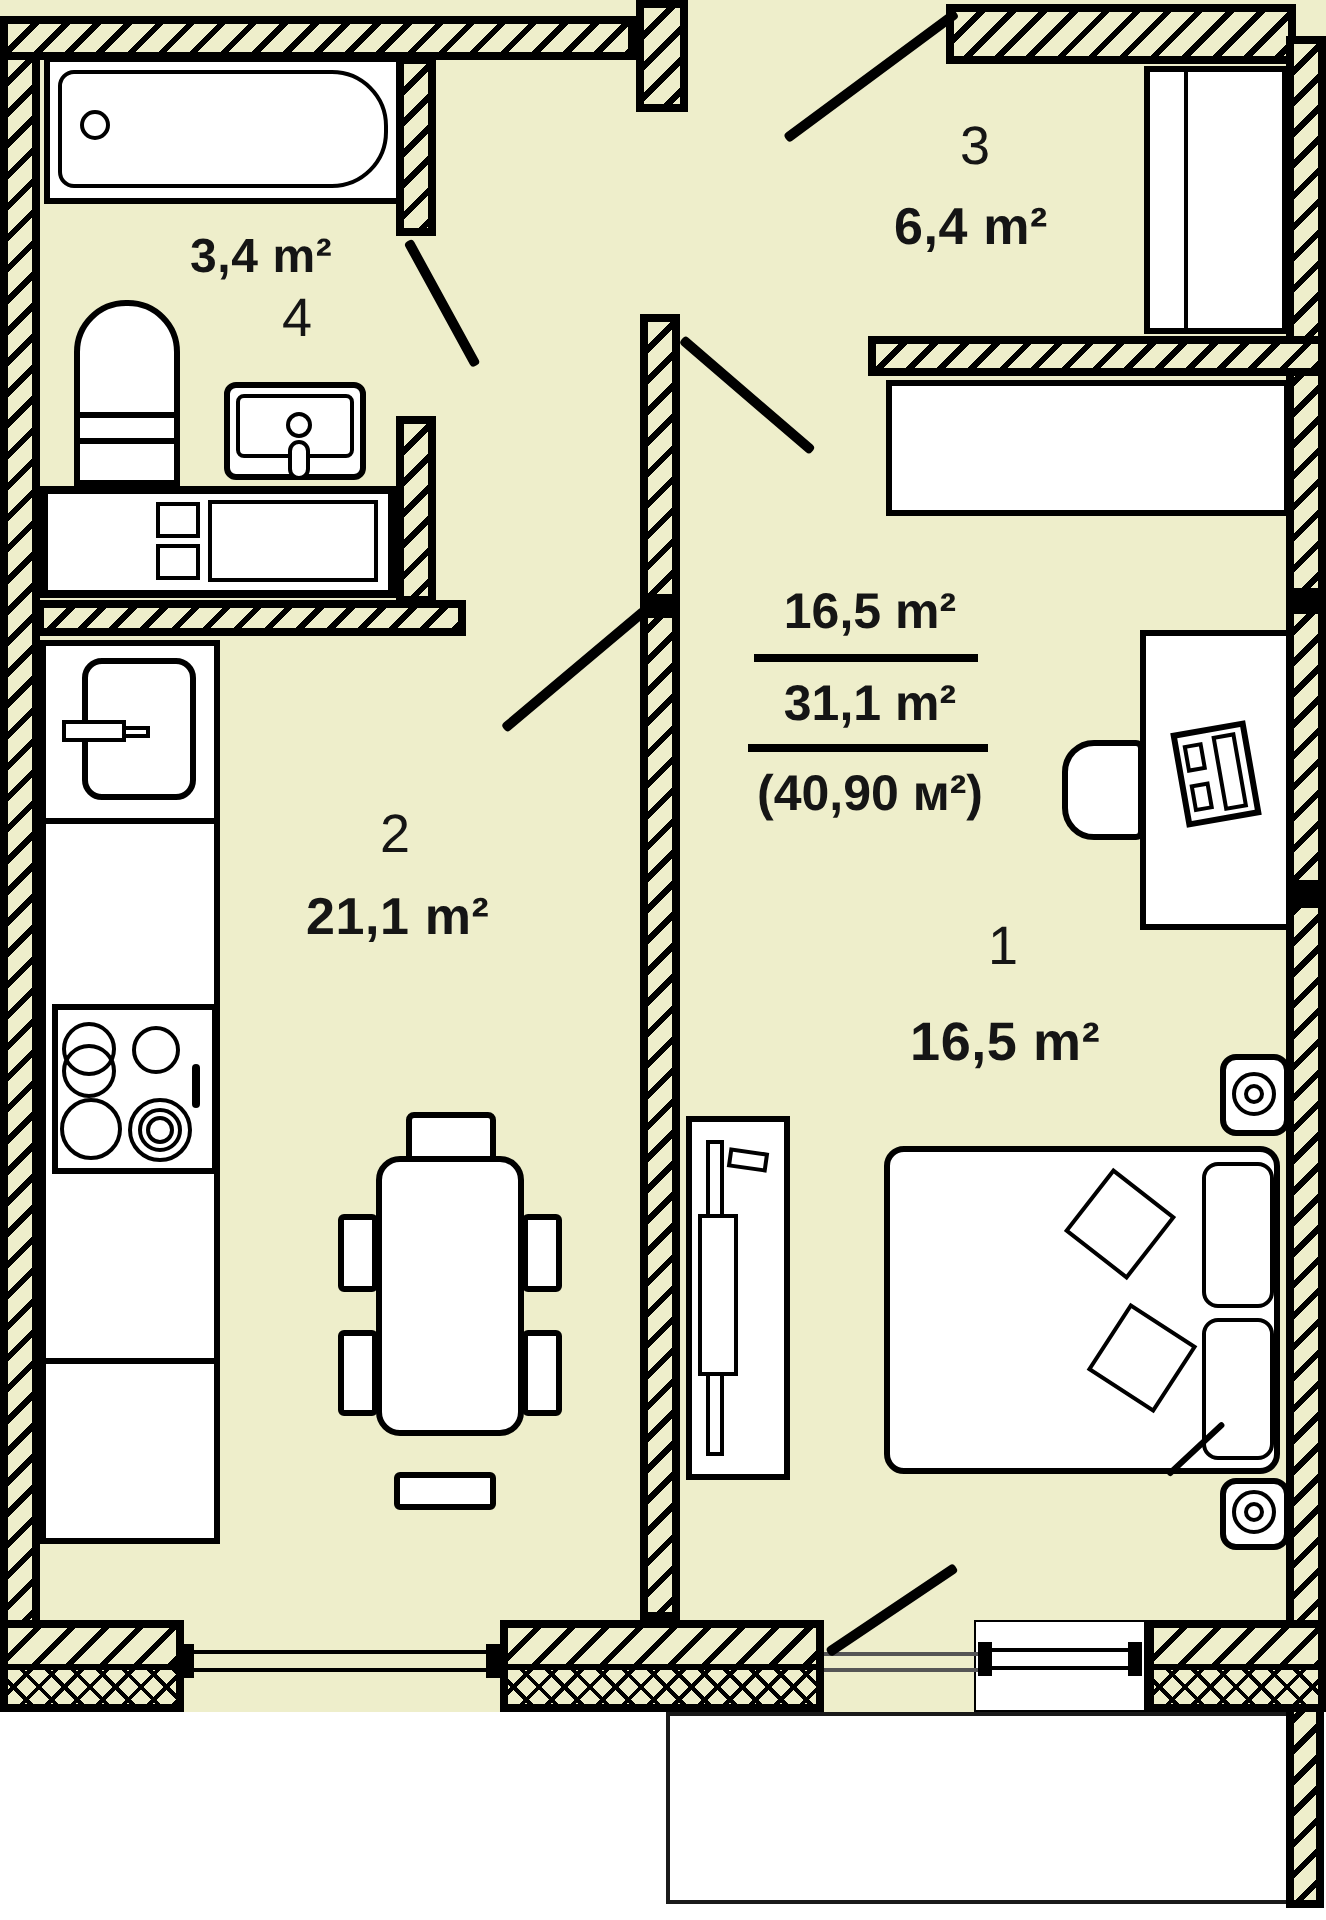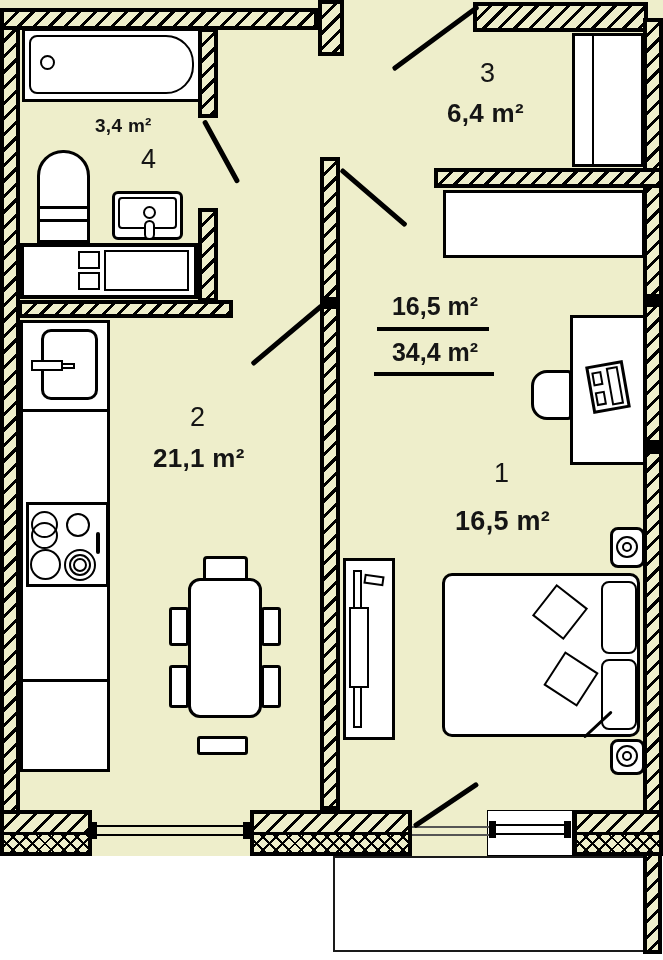--- a/index.html
+++ b/index.html
@@ -158,30 +158,31 @@
   <div class="abs cap" style="left:564px;top:821px;width:7px;height:17px;"></div>
 
   <div class="abs" style="left:412px;top:826px;width:77px;height:10px;border-top:2px solid #555;border-bottom:2px solid #555;"></div>
 
   <div class="abs ln" style="left:393px;top:67px;width:106px;transform:rotate(-36.5deg);"></div>
   <div class="abs ln" style="left:204px;top:118px;width:71px;transform:rotate(61.3deg);"></div>
   <div class="abs ln" style="left:341px;top:167px;width:86px;transform:rotate(40.7deg);"></div>
   <div class="abs ln" style="left:252px;top:362px;width:92px;transform:rotate(-40.1deg);"></div>
   <div class="abs ln" style="left:414px;top:824px;width:77px;transform:rotate(-33.9deg);"></div>
 
-  <div class="abs lbl" style="left:95px;top:115px;font-size:19px;">3,4 m²</div>
+  <div class="abs lbl" style="left:95px;top:115px;font-size:24px;">3,4 m²</div>
   <div class="abs num" style="left:141px;top:144px;font-size:27px;">4</div>
 
   <div class="abs num" style="left:480px;top:58px;font-size:27px;">3</div>
   <div class="abs lbl" style="left:447px;top:98px;font-size:26px;">6,4 m²</div>
 
   <div class="abs num" style="left:190px;top:402px;font-size:27px;">2</div>
   <div class="abs lbl" style="left:153px;top:443px;font-size:26px;">21,1 m²</div>
 
   <div class="abs num" style="left:494px;top:458px;font-size:27px;">1</div>
   <div class="abs lbl" style="left:455px;top:506px;font-size:27px;">16,5 m²</div>
 
   <div class="abs sumline" style="left:350px;top:292px;font-size:25px;">16,5 m²</div>
   <div class="abs hln" style="left:377px;top:327px;width:112px;height:4px;"></div>
-  <div class="abs sumline" style="left:350px;top:338px;font-size:25px;">34,4 m²</div>
+  <div class="abs sumline" style="left:350px;top:338px;font-size:25px;">31,1 m²</div>
   <div class="abs hln" style="left:374px;top:372px;width:120px;height:4px;"></div>
+  <div class="abs sumline" style="left:350px;top:383px;font-size:25px;">(40,90 м²)</div>
 
 </div>
 
 </body></html>

